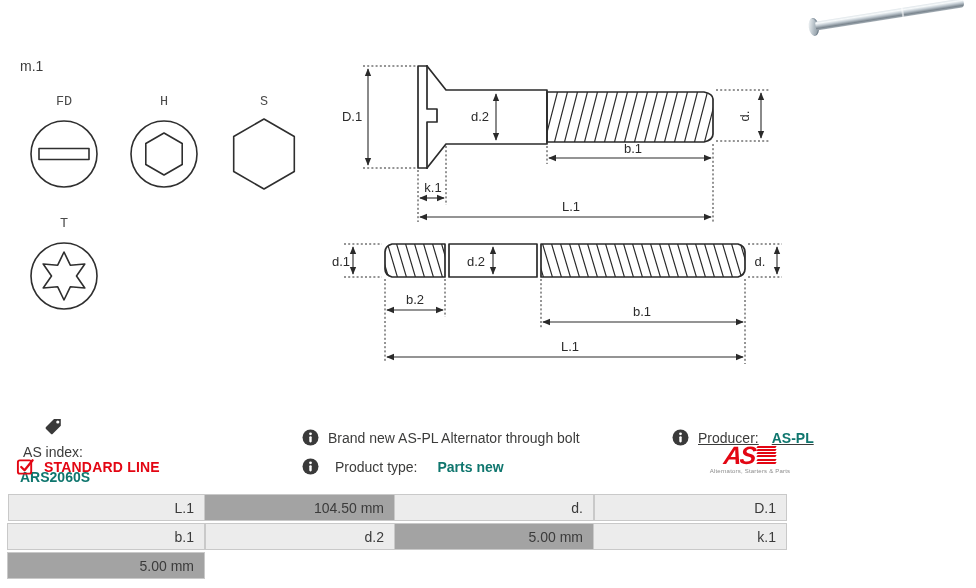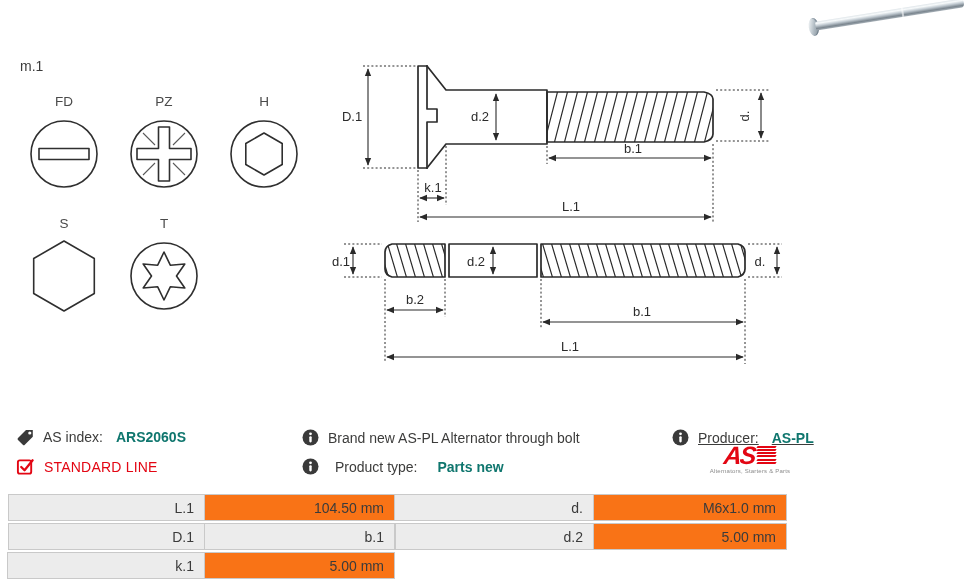--- a/index.html
+++ b/index.html
@@ -14,45 +14,45 @@
     background:linear-gradient(105deg,#eef2f4 10%,#aeb9c1 55%,#8d98a1 90%);
     box-shadow:inset -1px 0 1px rgba(40,60,80,.45);}
   .bolt-rod{position:absolute;left:10px;top:19px;width:150px;height:9px;border-radius:2px 4px 4px 2px;
     background:linear-gradient(180deg,#dfe5e9 0%,#f7fafb 22%,#c2cbd2 48%,#7b868f 78%,#a9b2b9 100%);}
   .bolt-seam{position:absolute;left:58%;top:0;width:2px;height:9px;background:rgba(255,255,255,.55);}
   
   .m1{position:absolute;left:20px;top:58px;font-size:14px;color:#3b3b3b;}
   
   .drive-grid{position:absolute;left:14px;top:94px;display:grid;grid-template-columns:repeat(3,100px);grid-auto-rows:122px;}
   .drive-cell{text-align:center;}
-  .drive-label{font-size:13.5px;color:#4a4a4a;height:16px;line-height:16px;margin-bottom:6px;}
+  .drive-label{font-size:13.5px;color:#4a4a4a;height:16px;line-height:16px;margin-bottom:6px;font-family:Liberation Mono, monospace;}
   .drive-cell svg{display:block;margin:0 auto;}
   .drv{stroke:#2f2f2f;stroke-width:1.6;fill:none;stroke-linejoin:round;}
   .drv-thin{stroke:#5a5a5a;stroke-width:1.1;fill:none;}
   
   .drawings{position:absolute;left:330px;top:50px;}
   .obj{stroke:#2b2b2b;stroke-width:1.7;fill:none;stroke-linejoin:round;stroke-linecap:round;}
   .hatch{stroke:#2b2b2b;stroke-width:1.2;fill:none;}
   .dim{stroke:#2a2a2a;stroke-width:1.1;fill:none;}
   .dot{stroke:#2a2a2a;stroke-width:1;fill:none;stroke-dasharray:2 2.2;}
   .dimtxt{font-family:"Liberation Sans","DejaVu Sans",sans-serif;font-size:13px;fill:#2b2b2b;}
   
   .info-item{position:absolute;display:flex;align-items:center;gap:9px;font-size:14px;color:#3c3c3b;white-space:nowrap;}
   .info-item .val{font-weight:bold;margin-left:4px;color:#0f766e;}
-  .red-line{color:var(--red);font-weight:normal;letter-spacing:.2px;}
+  .red-line{color:var(--red);font-weight:bold;letter-spacing:.2px;}
   
   .as-logo{position:absolute;left:702px;top:444px;width:96px;text-align:center;}
   .as-mark{display:flex;align-items:flex-end;justify-content:center;height:22px;}
   .as-text{font-size:25px;line-height:22px;font-weight:bold;font-style:italic;color:var(--red);letter-spacing:-2px;transform:skewX(-6deg);}
   .as-stripes{display:inline-block;margin-left:2px;margin-bottom:1px;}
   .as-stripes i{display:block;width:19px;height:2.1px;background:var(--red);margin-bottom:1.1px;transform:skewX(-32deg);}
   .as-tagline{font-size:6px;color:#8b8b8b;margin-top:2px;letter-spacing:.2px;}
   
   .spec-table{position:absolute;left:8px;top:494px;display:grid;grid-template-columns:197px 190px 199px 193px;grid-auto-rows:27px;row-gap:2px;}
-  .cell{box-sizing:border-box;border:1px solid #c9c9c9;background:#f97316;display:flex;align-items:center;
+  .cell{box-sizing:border-box;border:1px solid #c9c9c9;background:#a3a3a3;display:flex;align-items:center;
     justify-content:flex-end;padding-right:10px;font-size:14px;color:#3b3b3b;margin-left:-1px;}
   .cell.first{margin-left:0;}
   .cell.lbl{background:#ececec;}
 </style>
 </head>
 <body>
 
 <div class="page" style="--red:#e30613;">
 
   <div class="bolt-photo">
@@ -65,28 +65,20 @@
   </div>
 
   <div class="m1">m.1</div>
 
   <div class="drive-grid">
     <div class="drive-cell">
       <div class="drive-label">FD</div>
       <svg width="76" height="76" viewBox="-38 -38 76 76">
         <circle class="drv" cx="0" cy="0" r="33"></circle>
         <rect class="drv" x="-25" y="-5.5" width="50" height="11"></rect>
-      </svg>
-    </div>
-    <div class="drive-cell">
-      <div class="drive-label">PZ</div>
-      <svg width="76" height="76" viewBox="-38 -38 76 76">
-        <circle class="drv" cx="0" cy="0" r="33"></circle>
-        <path class="drv" d="M-5.5,-27 h11 v21.5 h21.5 v11 h-21.5 v21.5 h-11 v-21.5 h-21.5 v-11 h21.5 Z"></path>
-        <path class="drv-thin" d="M9,-9 L21,-21 M9,9 L21,21 M-9,9 L-21,21 M-9,-9 L-21,-21"></path>
       </svg>
     </div>
     <div class="drive-cell">
       <div class="drive-label">H</div>
       <svg width="76" height="76" viewBox="-38 -38 76 76">
         <circle class="drv" cx="0" cy="0" r="33"></circle>
         <polygon class="drv" points="0,-21 18.2,-10.5 18.2,10.5 0,21 -18.2,10.5 -18.2,-10.5"></polygon>
       </svg>
     </div>
     <div class="drive-cell">
@@ -180,21 +172,21 @@
 
       <path class="dot" d="M211,229 L211,279 M415,229 L415,314"></path>
       <line class="dim" x1="213" y1="272" x2="413" y2="272" marker-start="url(#ar)" marker-end="url(#ar)"></line>
       <text class="dimtxt" x="312" y="266" text-anchor="middle">b.1</text>
 
       <line class="dim" x1="57" y1="307" x2="413" y2="307" marker-start="url(#ar)" marker-end="url(#ar)"></line>
       <text class="dimtxt" x="240" y="301" text-anchor="middle">L.1</text>
     </g>
   </svg>
 
-  <div class="info-item" style="left:16px;top:428px;">
+  <div class="info-item" style="left:16px;top:417px;flex-direction:column;">
     <svg width="18" height="18" viewBox="0 0 18 18">
       <path d="M2,10 L10,2 L16.8,2 L16.8,8.8 L8.8,16.8 Q7.8,17.8 6.8,16.8 L2,12 Q1,11 2,10 Z" fill="#3a3a3a"></path>
       <circle cx="13.8" cy="5" r="1.6" fill="#ffffff"></circle>
     </svg>
     <span>AS index:</span>
       <span class="val">ARS2060S</span>
   </div>
 
   <div class="info-item" style="left:16px;top:457px;">
     <svg width="19" height="19" viewBox="0 0 20 20">
@@ -245,21 +237,20 @@
           <i></i>
         </span>
     </div>
     <div class="as-tagline">Alternators, Starters &amp; Parts</div>
   </div>
 
   <div class="spec-table">
     <div class="cell lbl first">L.1</div>
     <div class="cell">104.50 mm</div>
     <div class="cell lbl">d.</div>
-    <div class="cell">M6x1.0 mm</div>
 
     <div class="cell lbl first">D.1</div>
     <div class="cell lbl">b.1</div>
 
     <div class="cell lbl first">d.2</div>
     <div class="cell">5.00 mm</div>
     <div class="cell lbl">k.1</div>
     <div class="cell">5.00 mm</div>
   </div>
 

